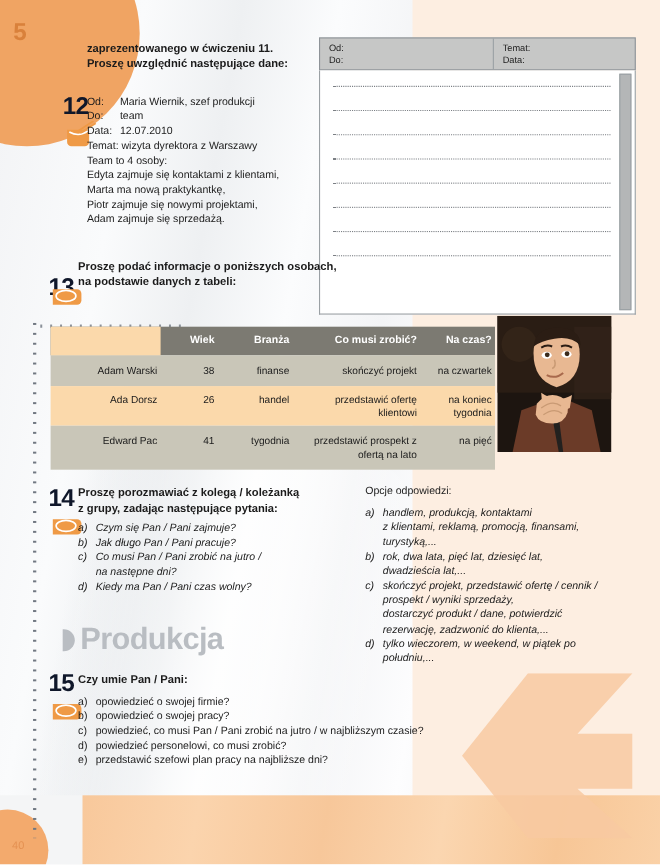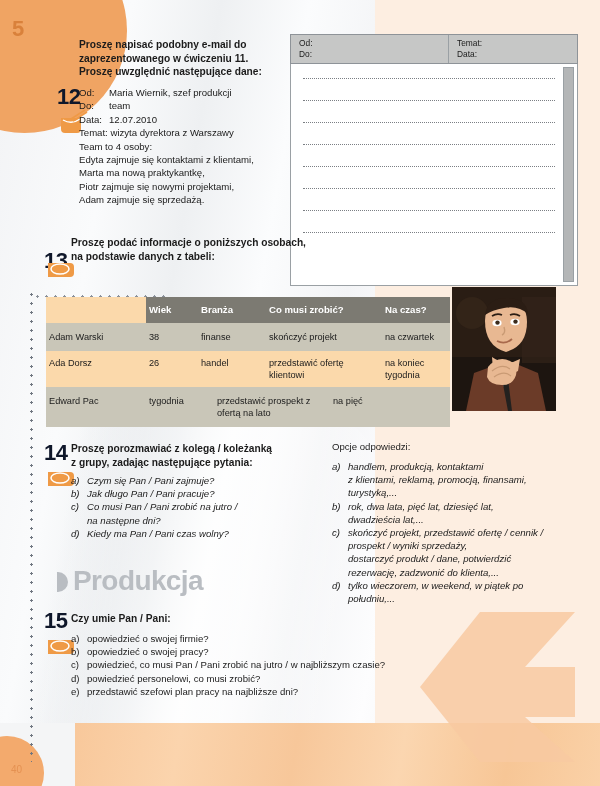--- a/index.html
+++ b/index.html
@@ -145,21 +145,21 @@
   }
 
   
   .tbl { position: absolute; left: 46px; top: 297px; width: 404px; }
   .tbl-row { display: flex; }
   .tbl-row.head { background: #7c7a72; }
   .tbl-row.r1   { background: #c9c6b8; }
   .tbl-row.r2   { background: #fbd9ab; }
   .tbl-row.r3   { background: #c9c6b8; }
   .tbl-cell {
-    padding: 6px 3px; text-align: left;
+    padding: 6px 3px; text-align: right;
     font-size: 9.2px; color: #1b1b1b; line-height: 12px;
   }
   .tbl-row.head .tbl-cell {
     color: #ffffff; font-weight: bold; font-size: 9.6px;
     padding-top: 7px; padding-bottom: 7px;
   }
   .c-name { width: 100px; }
   .c-age  { width: 52px; }
   .c-ind  { width: 68px; }
   .c-task { width: 116px; }
@@ -223,21 +223,20 @@
   <div class="ex-icon" style="left:59px; top:110px;">
     <svg width="30" height="26" viewBox="0 0 30 26">
       <path d="M2 8 h20 v11 a4 4 0 0 1 -4 4 h-12 a4 4 0 0 1 -4 -4 z" fill="#ef9a46"></path>
       <path d="M4 10 q9 5 17 -1" stroke="#ffffff" stroke-width="1.4" fill="none"></path>
       <path d="M12 9 L26 0" stroke="#ef9a46" stroke-width="1.6" fill="none"></path>
       <path d="M14 11 L28 2" stroke="#ef9a46" stroke-width="1.6" fill="none"></path>
     </svg>
   </div>
 
   <div class="prompt" style="left:79px; top:38px; width:215px;">
-    <div>Proszę napisać  podobny e-mail do</div>
     <div>zaprezentowanego w ćwiczeniu 11.</div>
     <div>Proszę uwzględnić następujące dane:</div>
   </div>
 
   <div class="ex12-list">
     <div class="ex12-row">
       <span class="k">Od:</span><span>Maria Wiernik, szef produkcji</span>
     </div>
     <div class="ex12-row">
       <span class="k">Do:</span><span>team</span>
@@ -308,20 +307,21 @@
       <div class="tbl-cell c-name">Ada Dorsz</div>
       <div class="tbl-cell c-age">26</div>
       <div class="tbl-cell c-ind">handel</div>
       <div class="tbl-cell c-task">przedstawić ofertę
 klientowi</div>
       <div class="tbl-cell c-when">na koniec
 tygodnia</div>
     </div>
     <div class="tbl-row r3">
       <div class="tbl-cell c-name">Edward Pac</div>
+      <div class="tbl-cell c-age">41</div>
       <div class="tbl-cell c-ind">tygodnia</div>
       <div class="tbl-cell c-task">przedstawić prospekt
 z ofertą na lato</div>
       <div class="tbl-cell c-when">na pięć</div>
     </div>
   </div>
 
   <div class="photo">
     <svg width="104" height="124" viewBox="0 0 104 124">
       <rect width="104" height="124" fill="#1d1510"></rect>

